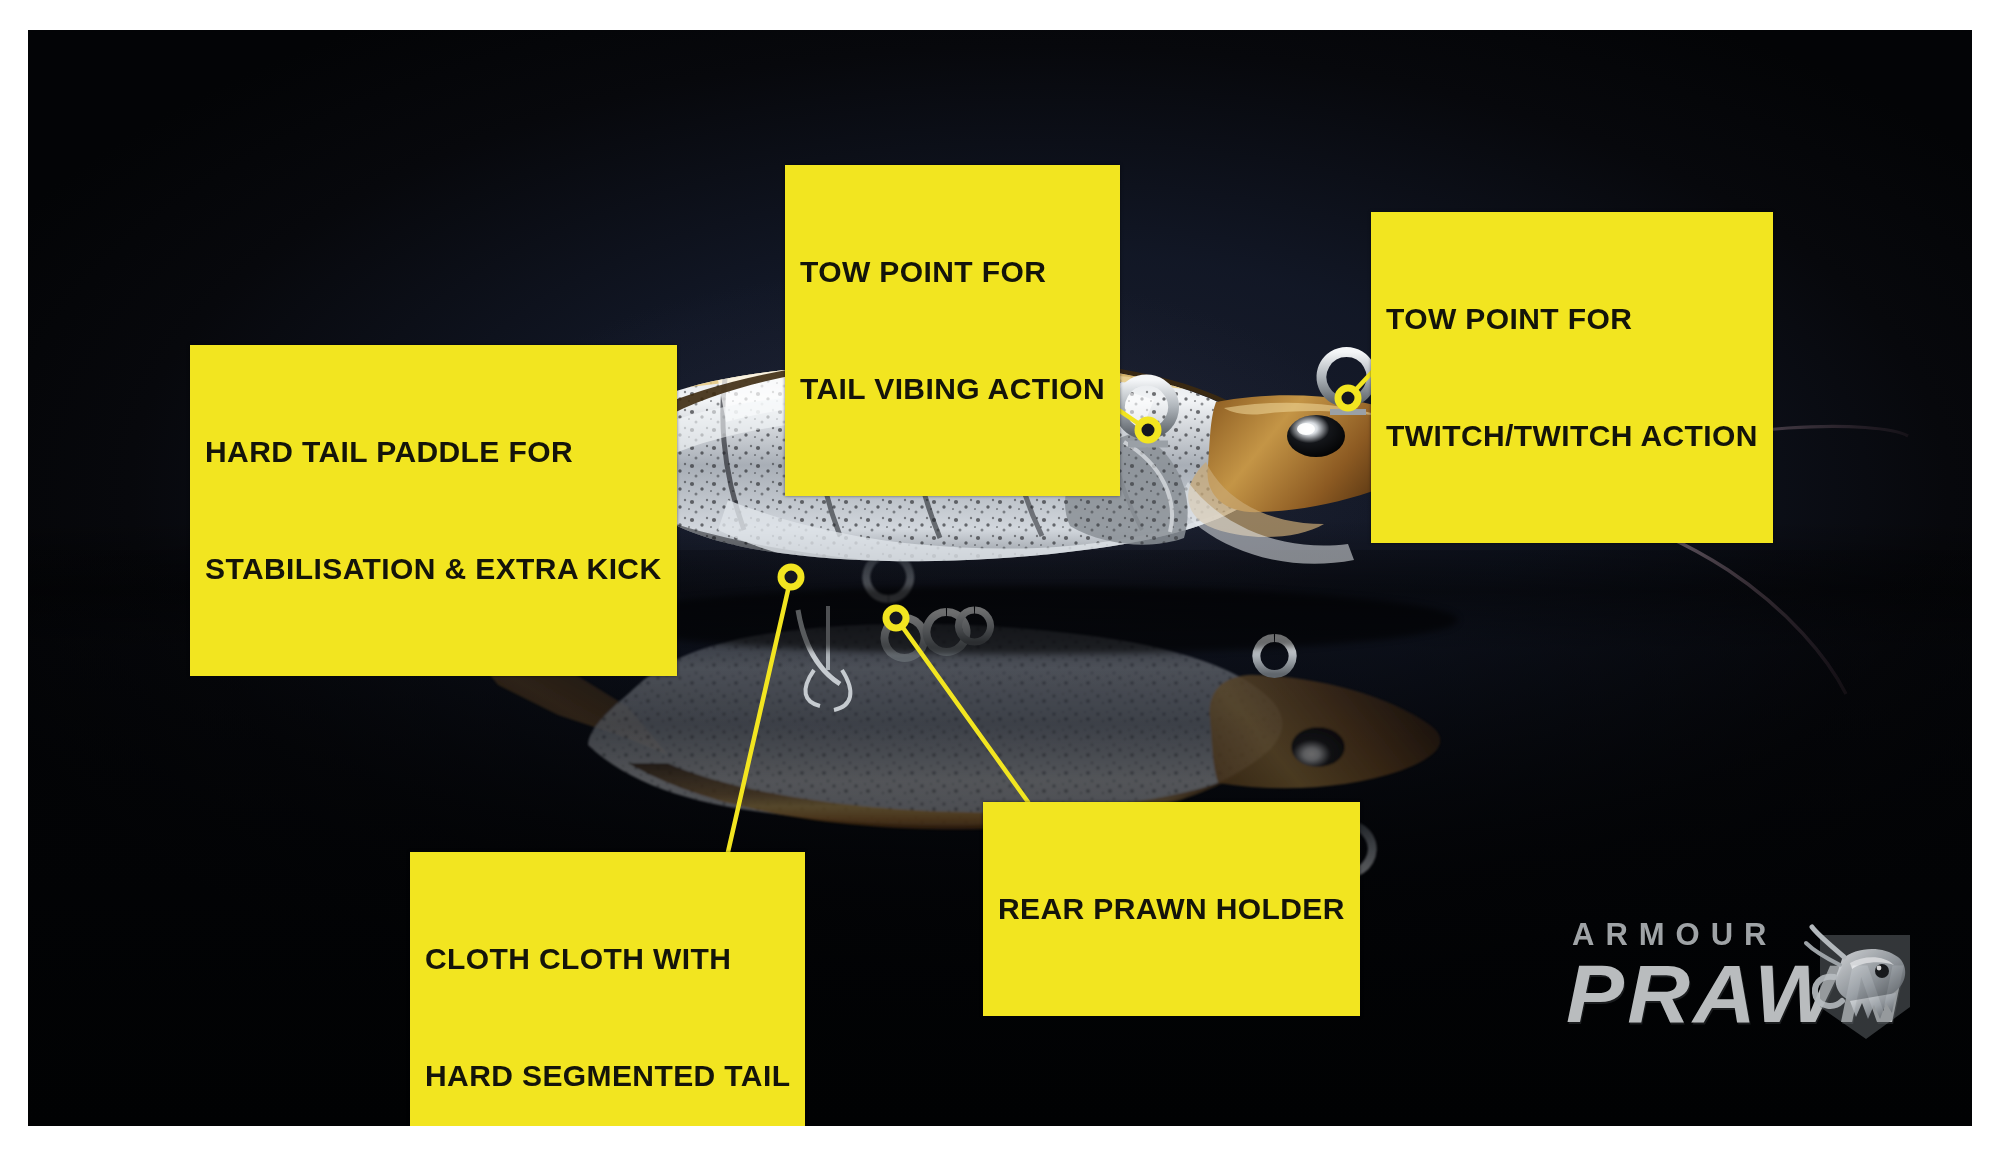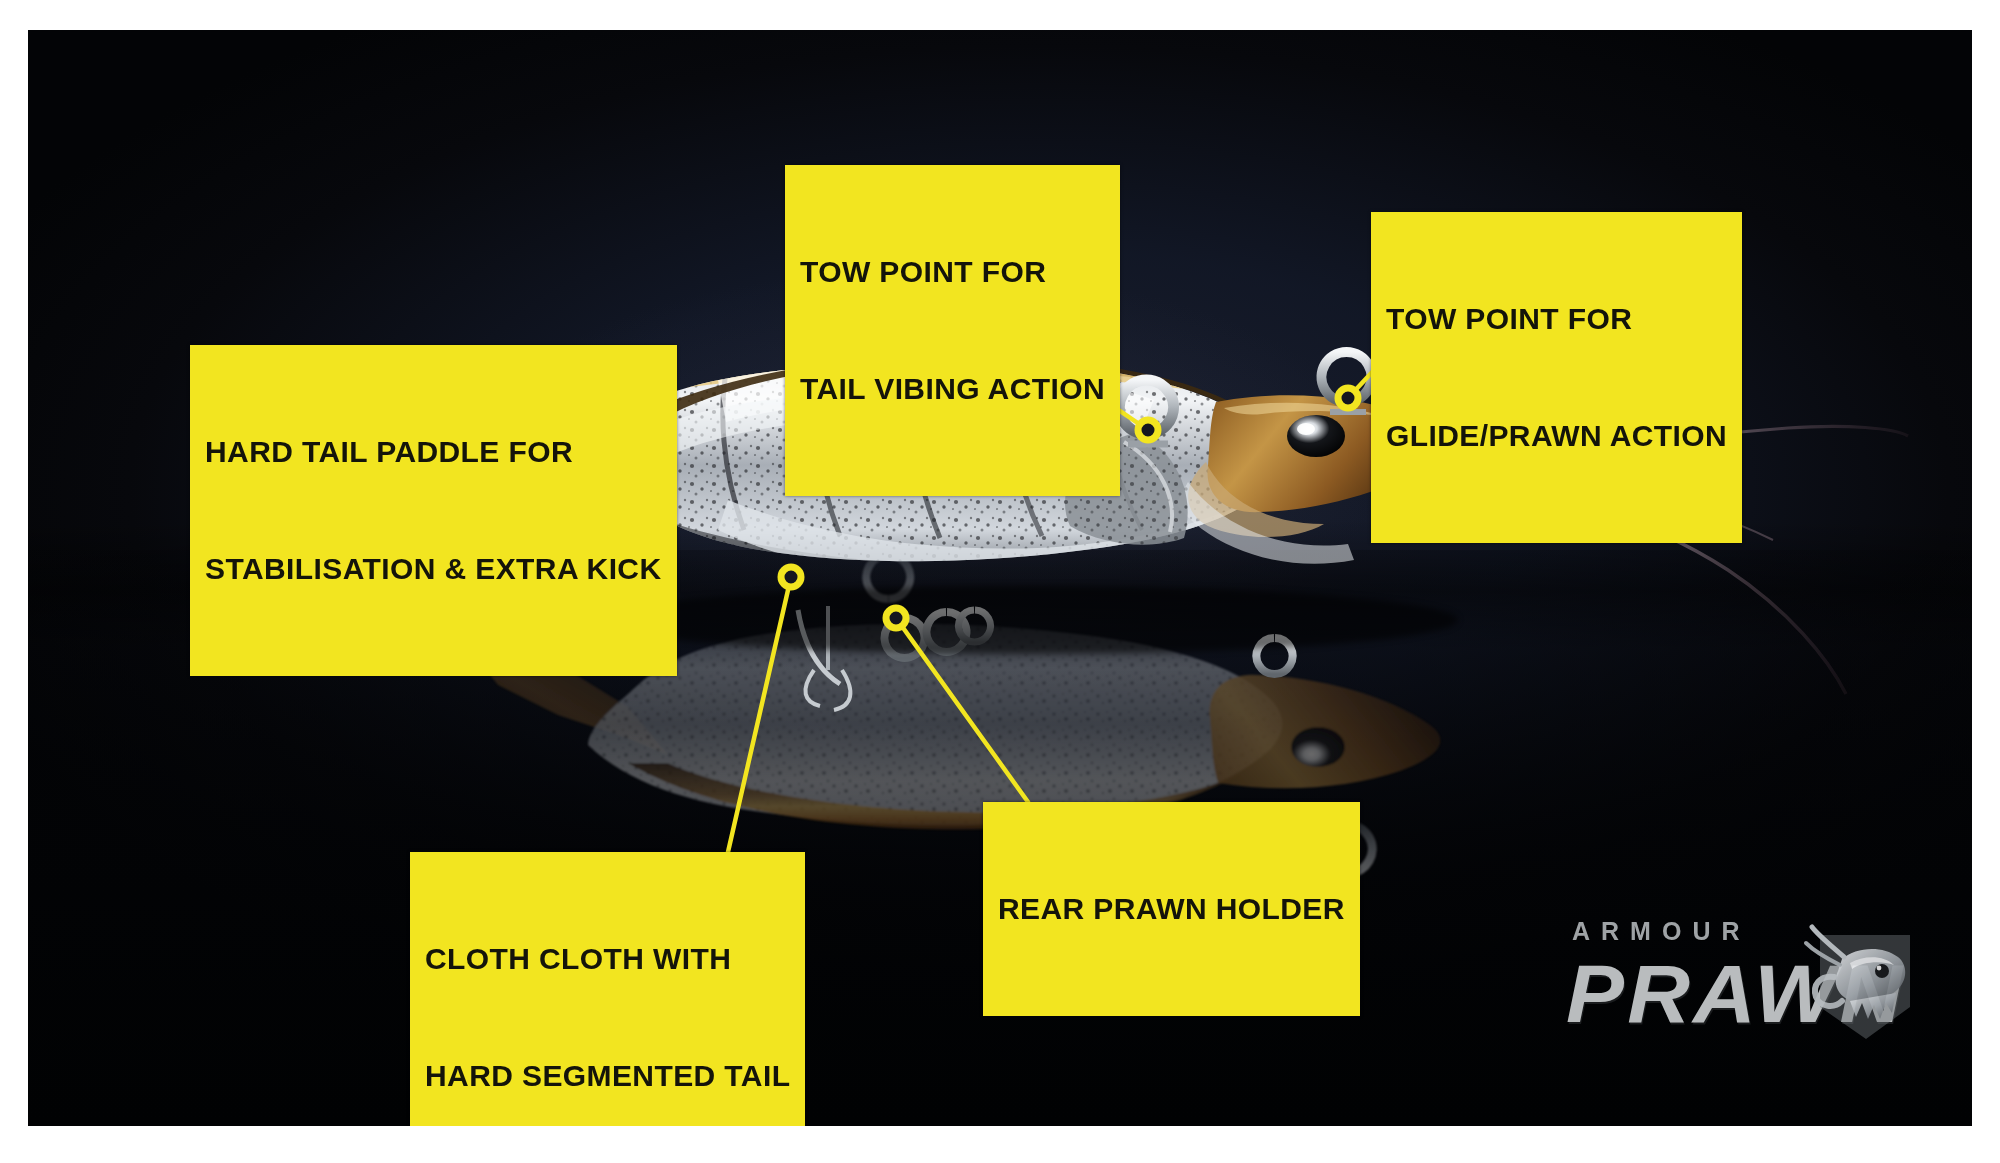--- a/index.html
+++ b/index.html
@@ -101,21 +101,21 @@
     bottom: 70px;
     width: 360px;
     height: 145px;
   }
   #brand .armour {
     position: absolute;
     left: 8px;
     top: 6px;
     font-family: "Liberation Sans", sans-serif;
     font-weight: 700;
-    font-size: 25px;
+    font-size: 31px;
     letter-spacing: 11px;
     color: #9fa3a6;
     text-shadow: 0 1px 0 #000;
   }
   #brand .prawn {
     position: absolute;
     left: 2px;
     top: 36px;
     font-family: "Liberation Sans", sans-serif;
     font-weight: 700;
@@ -343,21 +343,21 @@
       </g>
     </svg>
 
     <div class="callout" style="left:757px; top:135px;">
       <span class="ln">TOW POINT FOR</span>
       <span class="ln">TAIL VIBING ACTION</span>
     </div>
 
     <div class="callout" style="left:1343px; top:182px;">
       <span class="ln">TOW POINT FOR</span>
-      <span class="ln">GLIDE/PRAWN ACTION</span>
+      <span class="ln">TWITCH/TWITCH ACTION</span>
     </div>
 
     <div class="callout" style="left:162px; top:315px;">
       <span class="ln">HARD TAIL PADDLE FOR</span>
       <span class="ln">STABILISATION &amp; EXTRA KICK</span>
     </div>
 
     <div class="callout" style="left:382px; top:822px;">
       <span class="ln">CLOTH CLOTH WITH</span>
       <span class="ln">HARD SEGMENTED TAIL</span>

